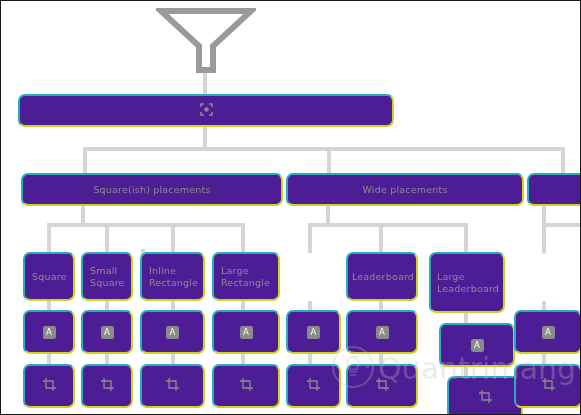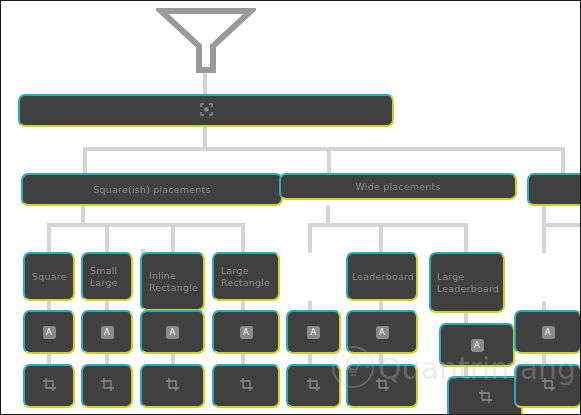--- a/index.html
+++ b/index.html
@@ -26,21 +26,21 @@
   .conn-layer {
     position: absolute;
     inset: 0;
     z-index: 1;
   }
 
   
   .node {
     position: absolute;
     box-sizing: border-box;
-    background: #404040;
+    background: #4c1d95;
     border-radius: 7px;
     border-top: 2px solid #2aacb8;
     border-left: 2px solid #2aacb8;
     border-right: 2px solid #cdd321;
     border-bottom: 2px solid #cdd321;
     display: flex;
     align-items: center;
     justify-content: center;
     z-index: 2;
   }
@@ -176,21 +176,21 @@
         <circle cx="6.5" cy="6.5" r="2.2" fill="#8c8c8c"></circle>
         <path d="M1 4 V1 H4 M9 1 H12 V4 M12 9 V12 H9 M4 12 H1 V9" fill="none" stroke="#8c8c8c" stroke-width="1.6"></path>
       </svg>
     </span>
   </div>
 
   <div class="node" style="left:20px; top:172px; width:262px; height:33px;">
     <span class="label">Square(ish) placements</span>
   </div>
 
-  <div class="node" style="left:278px; top:172px; width:238px; height:27px;">
+  <div class="node" style="left:285px; top:172px; width:238px; height:33px;">
     <span class="label">Wide placements</span>
   </div>
 
   <div class="node" style="left:526px; top:172px; width:90px; height:33px;">
     <span class="label" style="padding-left:38px;">T</span>
   </div>
 
   <div class="node left-align" style="left:22px; top:251px; width:52px; height:49px;">
     <span class="label">Square</span>
   </div>
@@ -201,35 +201,35 @@
     <span class="crop-icon">
       <svg width="15" height="15" viewBox="0 0 15 15" xmlns="http://www.w3.org/2000/svg">
         <path d="M4 1 V11 H14" fill="none" stroke="#8c8c8c" stroke-width="1.3"></path>
         <path d="M1 4 H11 V14" fill="none" stroke="#8c8c8c" stroke-width="1.3"></path>
       </svg>
     </span>
   </div>
 
   <div class="node left-align" style="left:80px; top:251px; width:52px; height:49px;">
     <span class="label">Small
-Large</span>
+Square</span>
   </div>
   <div class="node" style="left:80px; top:309px; width:52px; height:44px;">
     <span class="a-badge">A</span>
   </div>
   <div class="node" style="left:80px; top:363px; width:52px; height:44px;">
     <span class="crop-icon">
       <svg width="15" height="15" viewBox="0 0 15 15" xmlns="http://www.w3.org/2000/svg">
         <path d="M4 1 V11 H14" fill="none" stroke="#8c8c8c" stroke-width="1.3"></path>
         <path d="M1 4 H11 V14" fill="none" stroke="#8c8c8c" stroke-width="1.3"></path>
       </svg>
     </span>
   </div>
 
-  <div class="node left-align" style="left:139px; top:251px; width:65px; height:59px;">
+  <div class="node left-align" style="left:139px; top:251px; width:65px; height:49px;">
     <span class="label">Inline
 Rectangle</span>
   </div>
   <div class="node" style="left:139px; top:309px; width:65px; height:44px;">
     <span class="a-badge">A</span>
   </div>
   <div class="node" style="left:139px; top:363px; width:65px; height:44px;">
     <span class="crop-icon">
       <svg width="15" height="15" viewBox="0 0 15 15" xmlns="http://www.w3.org/2000/svg">
         <path d="M4 1 V11 H14" fill="none" stroke="#8c8c8c" stroke-width="1.3"></path>

